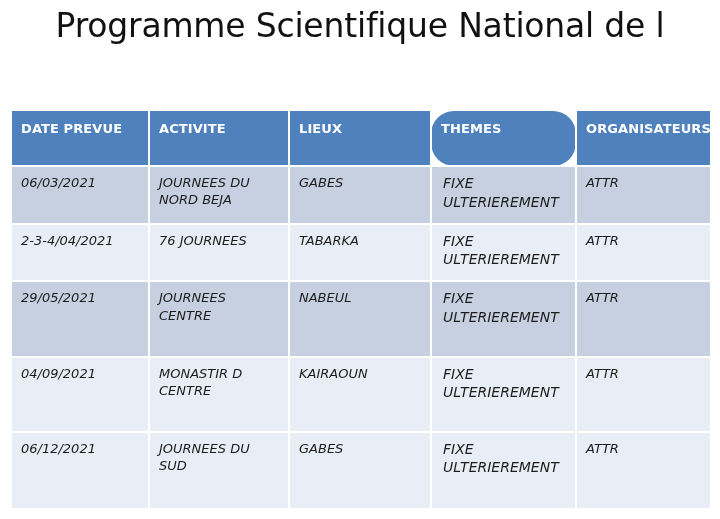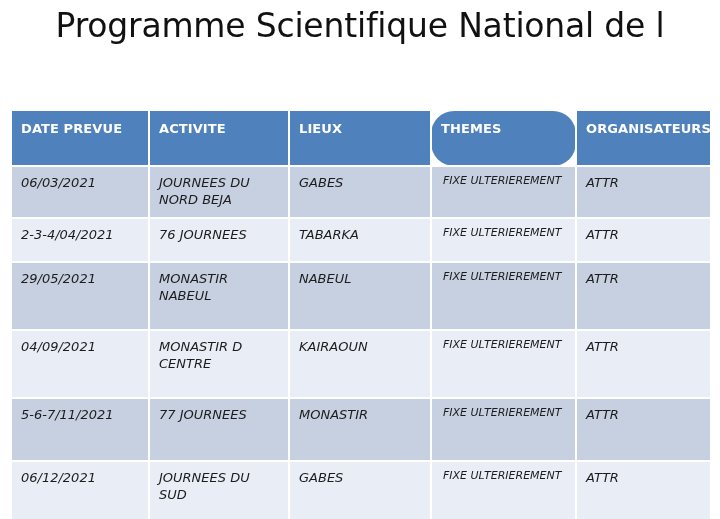--- a/index.html
+++ b/index.html
@@ -93,21 +93,21 @@
 
   #schedule-table tbody tr.r1 { height: 52px; }
   #schedule-table tbody tr.r2 { height: 44px; }
   #schedule-table tbody tr.r3 { height: 68px; }
   #schedule-table tbody tr.r4 { height: 68px; }
   #schedule-table tbody tr.r5 { height: 63px; }
   #schedule-table tbody tr.r6 { height: 70px; }
 
   
   #schedule-table td.theme-cell {
-    font-size: 11px;
+    font-size: 14px;
     padding-left: 11px;
   }
   #schedule-table th.theme-head {
     font-size: 13px;
     border-radius: 23px;
   }
 </style>
 </head>
 <body>
 
@@ -142,36 +142,29 @@
     </tr>
     <tr class="band-light r2">
       <td>2-3-4/04/2021</td>
       <td>76 JOURNEES</td>
       <td>TABARKA</td>
       <td class="theme-cell">FIXE ULTERIEREMENT</td>
       <td>ATTR</td>
     </tr>
     <tr class="band-dark r3">
       <td>29/05/2021</td>
-      <td>MONASTIR NABEUL</td>
+      <td>JOURNEES CENTRE</td>
       <td>NABEUL</td>
       <td class="theme-cell">FIXE ULTERIEREMENT</td>
       <td>ATTR</td>
     </tr>
     <tr class="band-light r4">
       <td>04/09/2021</td>
       <td>MONASTIR D CENTRE</td>
       <td>KAIRAOUN</td>
-      <td class="theme-cell">FIXE ULTERIEREMENT</td>
-      <td>ATTR</td>
-    </tr>
-    <tr class="band-dark r5">
-      <td>5-6-7/11/2021</td>
-      <td>77 JOURNEES</td>
-      <td>MONASTIR</td>
       <td class="theme-cell">FIXE ULTERIEREMENT</td>
       <td>ATTR</td>
     </tr>
     <tr class="band-light r6">
       <td>06/12/2021</td>
       <td>JOURNEES DU SUD</td>
       <td>GABES</td>
       <td class="theme-cell">FIXE ULTERIEREMENT</td>
       <td>ATTR</td>
     </tr>

